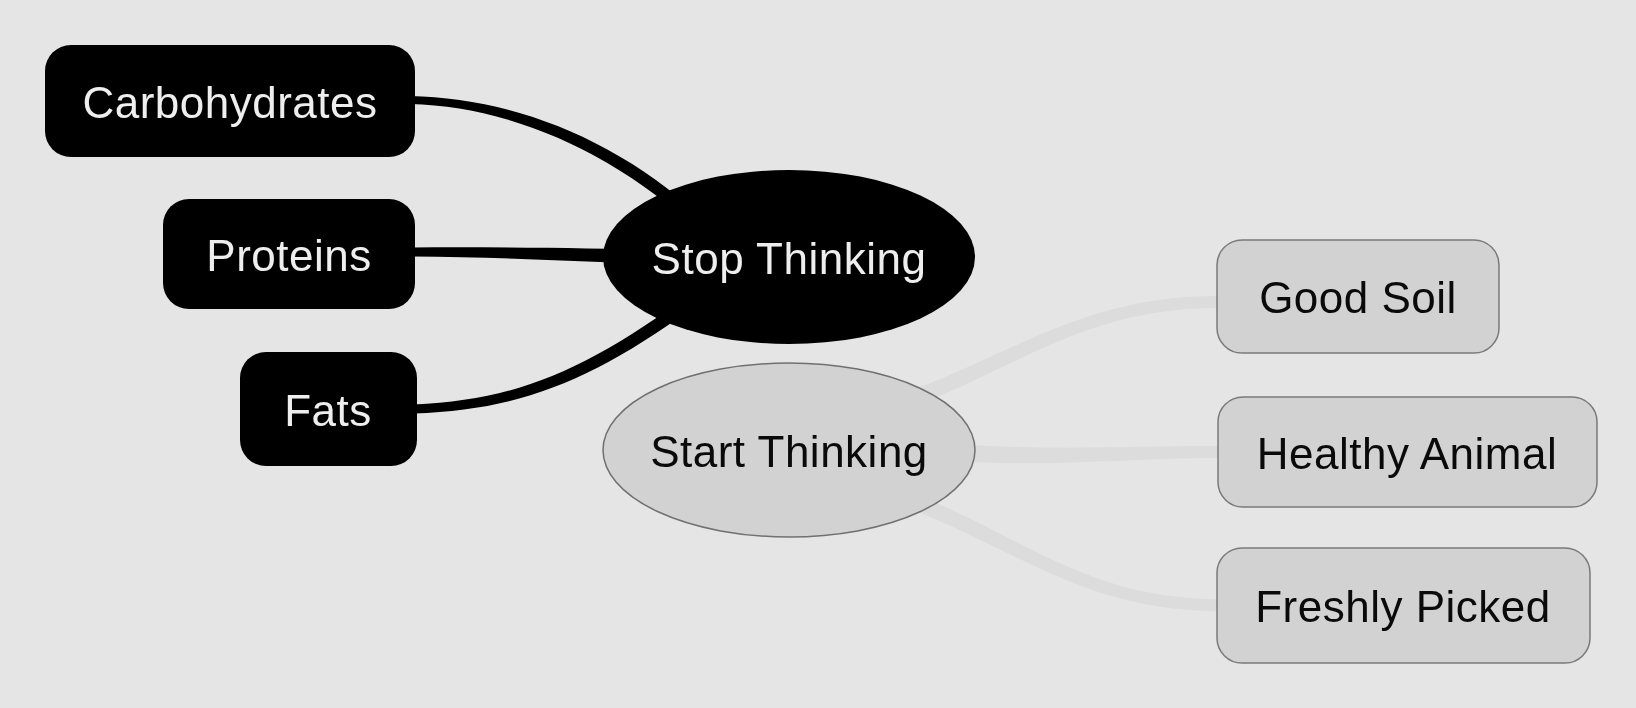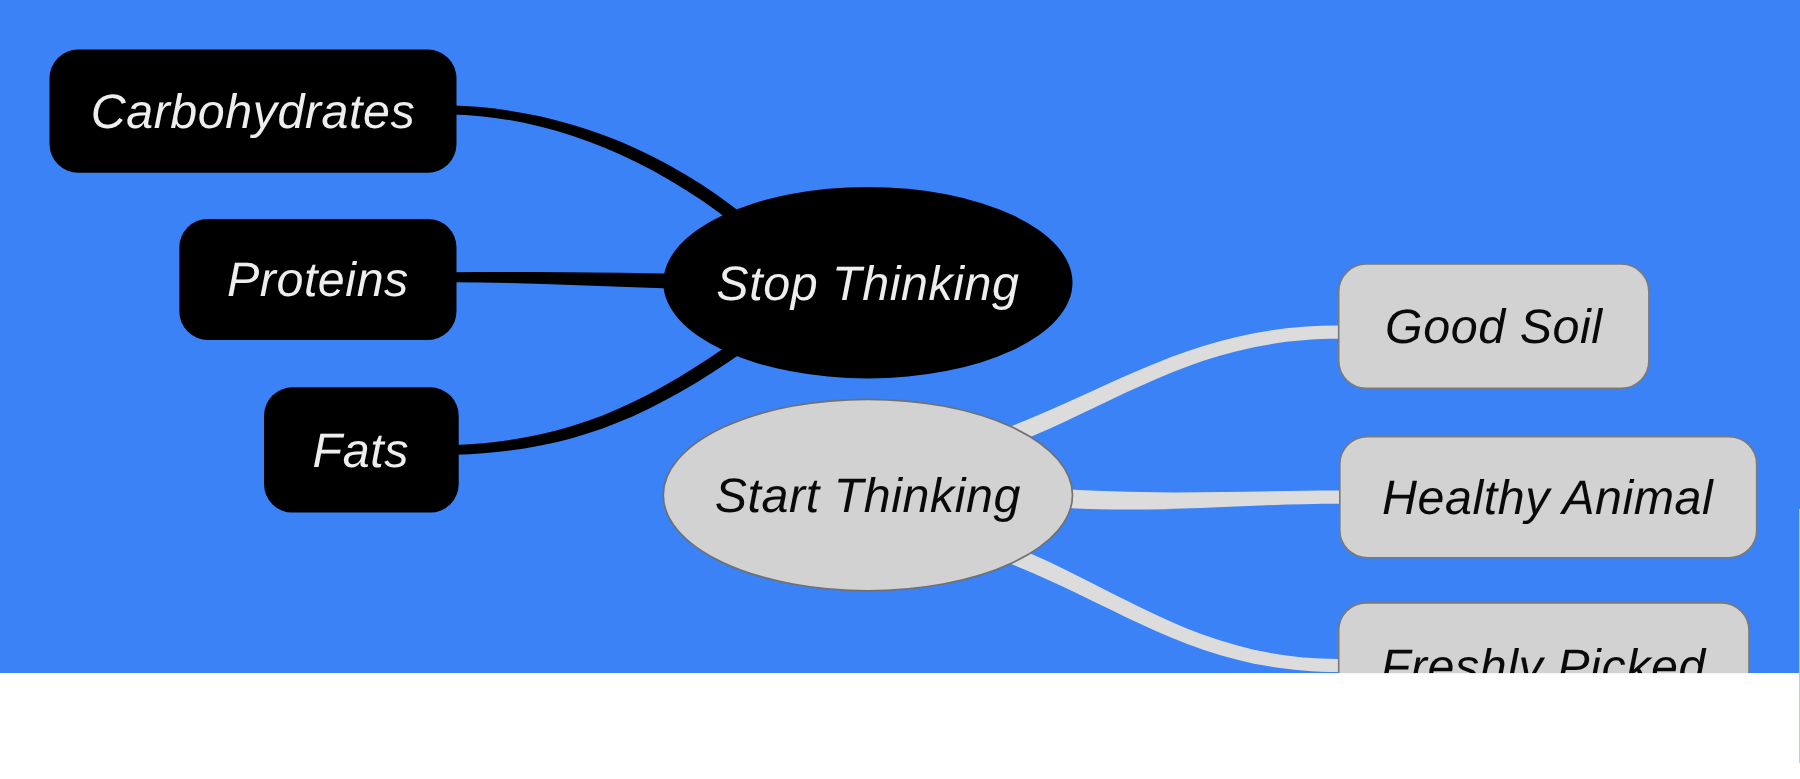--- a/index.html
+++ b/index.html
@@ -3,25 +3,24 @@
 <meta charset="utf-8">
 <style>
   html, body {
     margin: 0;
     padding: 0;
     background: #ffffff;
   }
   .stage {
     position: relative;
     width: 1636px;
-    height: 612px;
-    background: #3b82f6;
+    height: 708px;
+    background: #e5e5e5;
     overflow: hidden;
     font-family: "Liberation Sans", sans-serif;
-    font-style: italic;
   }
   svg { display: block; }
   .node-label {
     font-family: "Liberation Sans", sans-serif;
     font-size: 44px;
     letter-spacing: 0.5px;
   }
   .label-light { fill: #eeeeee; }
   .label-dark  { fill: #0a0a0a; }
   .start-ellipse { stroke: #707070; stroke-width: 1.5; }

